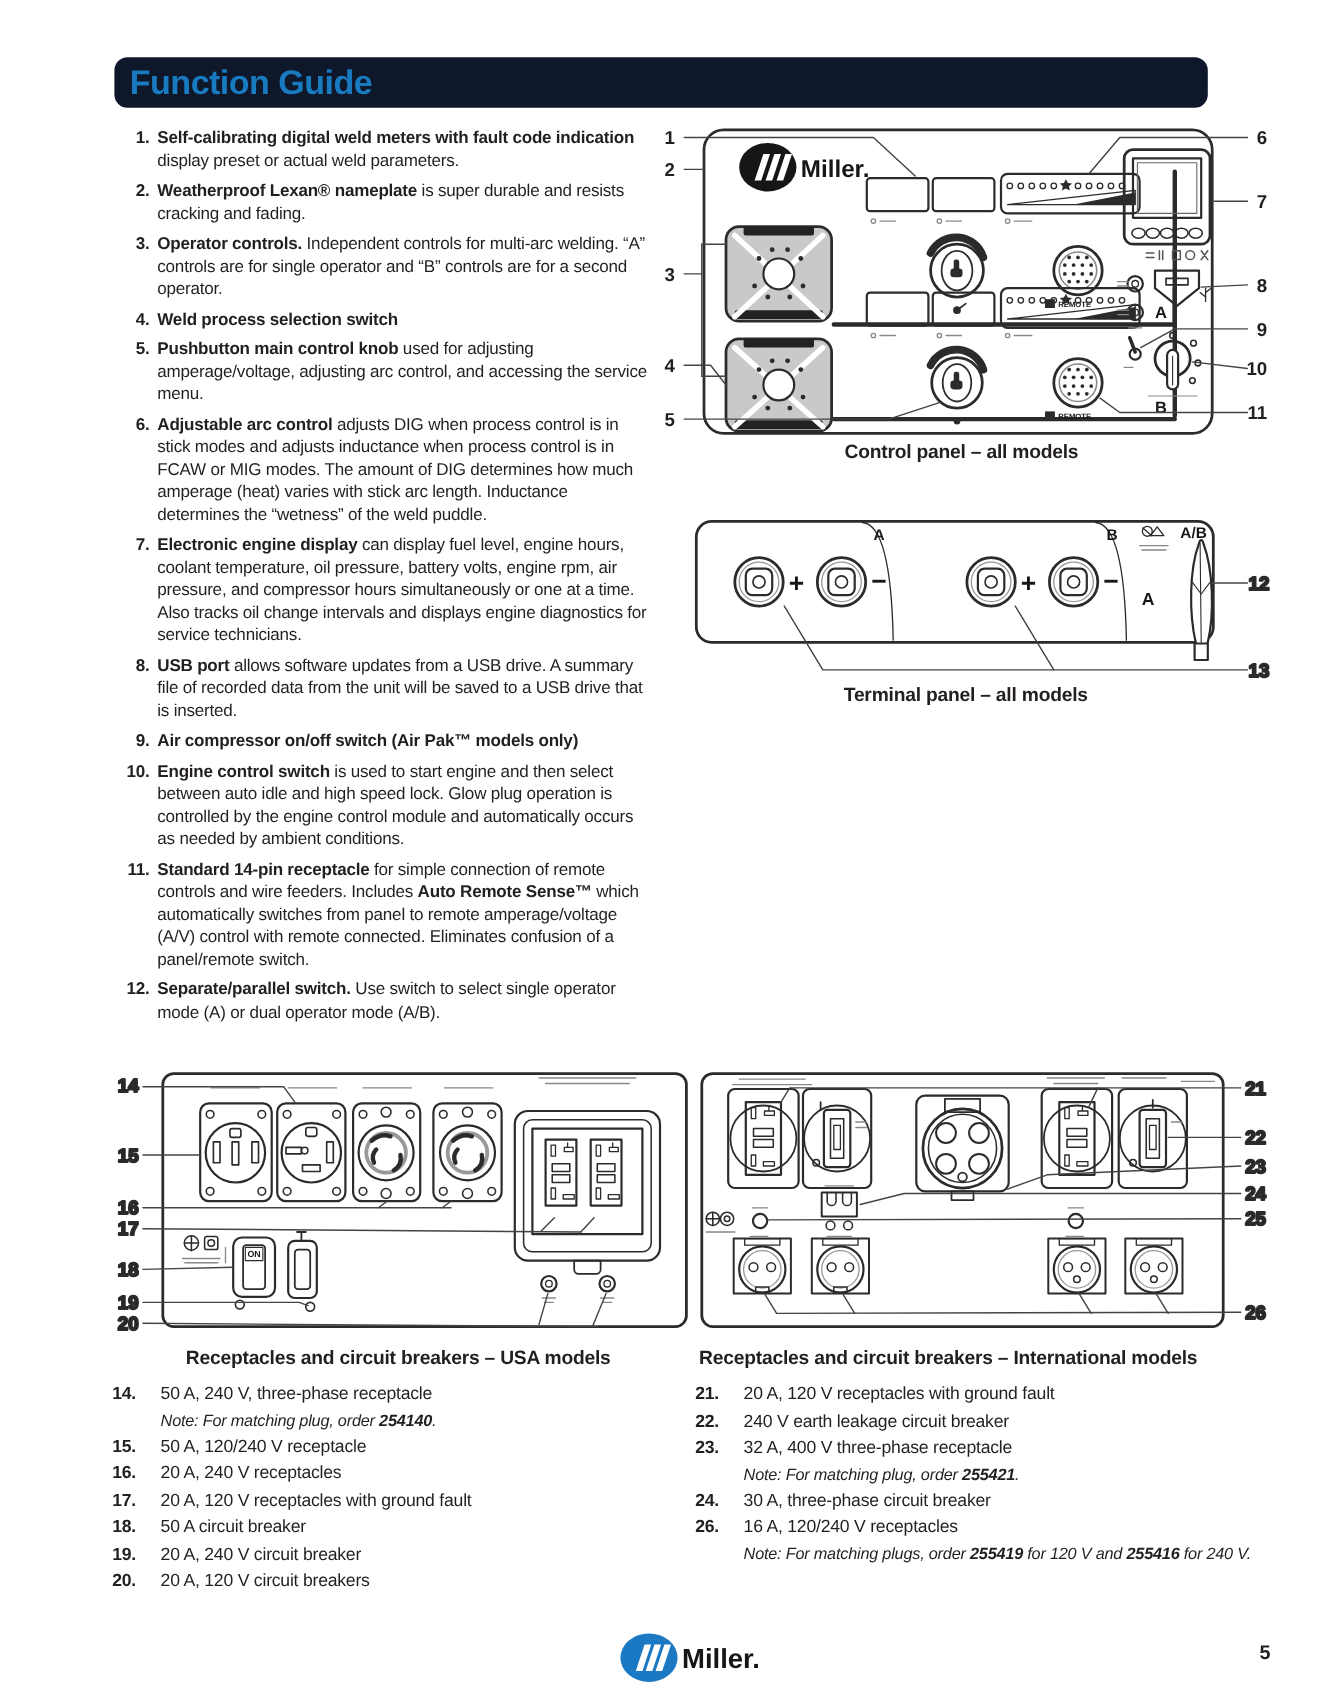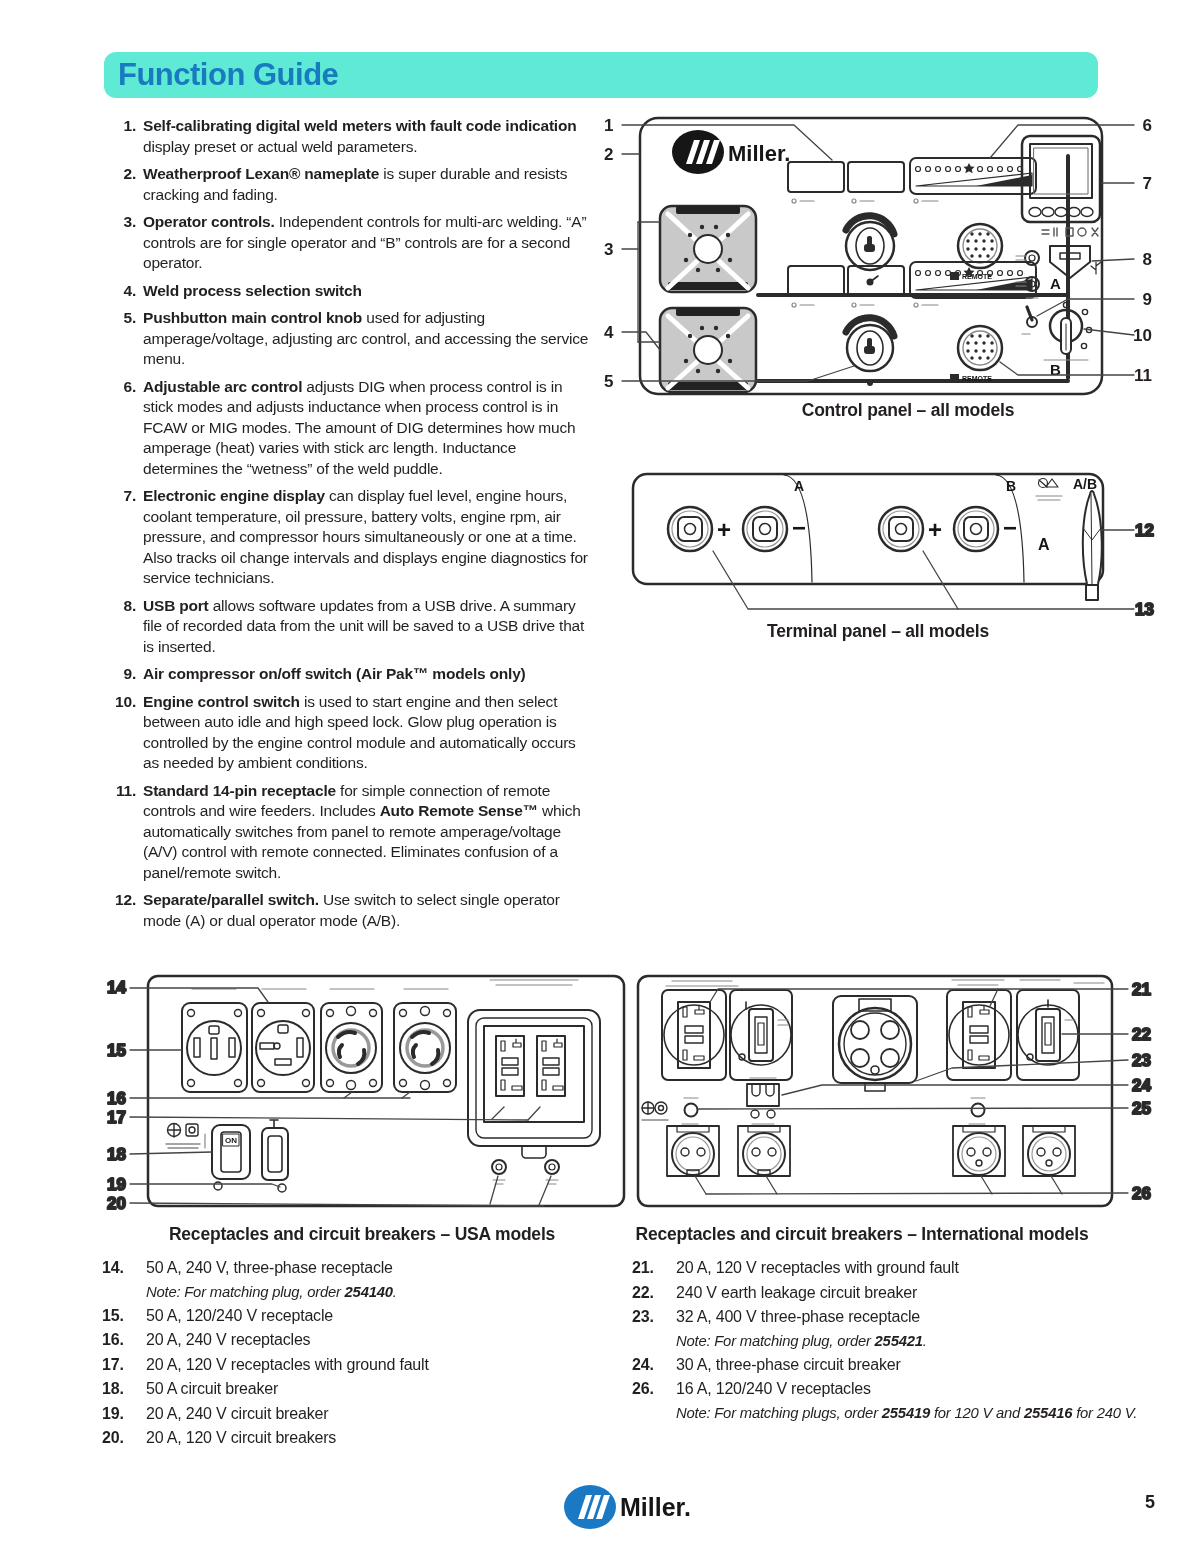--- a/index.html
+++ b/index.html
@@ -1,18 +1,18 @@
 <!DOCTYPE html>
 <html><head>
 <meta charset="utf-8">
 <style>
   html,body{margin:0;padding:0;}
   body{position:relative;width:1200px;height:1553px;background:#ffffff;
        font-family:"Liberation Sans",sans-serif;color:#231f20;overflow:hidden;}
-  .hdr{position:absolute;left:104px;top:52px;width:994px;height:46px;background:#5eead4;border-radius:12px;}
+  .hdr{position:absolute;left:104px;top:52px;width:994px;height:46px;background:#0f172a;border-radius:12px;}
   .hdr .t{color:#187abf;font-weight:bold;font-size:31px;line-height:46px;padding-left:14px;letter-spacing:-0.5px;}
   .features{position:absolute;left:106px;top:116px;width:484px;}
   .feat{display:flex;margin-bottom:7px;font-size:15.5px;line-height:20.5px;letter-spacing:-0.2px;}
   .feat .n{flex:0 0 30px;text-align:right;padding-right:7px;font-weight:bold;}
   .feat .b{flex:1;}
   .lead{font-weight:bold;}
   .figwrap{position:absolute;}
   .figcap{position:absolute;text-align:center;font-weight:bold;font-size:17.5px;letter-spacing:-0.2px;}
   svg{display:block;}
   svg text{font-family:"Liberation Sans",sans-serif;}
@@ -348,21 +348,21 @@
       <text class="callout" x="554" y="19" text-anchor="end">6</text>
       <text class="callout" x="554" y="77" text-anchor="end">7</text>
       <text class="callout" x="554" y="153" text-anchor="end">8</text>
       <text class="callout" x="554" y="193" text-anchor="end">9</text>
       <text class="callout" x="554" y="229" text-anchor="end">10</text>
       <text class="callout" x="554" y="269" text-anchor="end">11</text>
     </g>
   </g>
 </svg>
 </div>
-<div class="figcap" style="left:628px;top:400px;width:560px;">Control panel – all models</div>
+<div class="figcap" style="left:594px;top:400px;width:560px;">Control panel – all models</div>
 
 <div class="figwrap" style="left:598px;top:466px;">
 <svg width="560" height="152" viewBox="0 0 560 152">
   <g stroke="#2b2b2b" fill="none" stroke-width="2" stroke-linejoin="round" stroke-linecap="round">
     <rect x="35" y="8" width="470" height="110" rx="14" stroke-width="2.5"></rect>
     <path d="M186 9 Q212 11 214 116" stroke-width="1.2"></path>
     <path d="M398 9 Q424 11 426 116" stroke-width="1.2"></path>
     <text x="196" y="25" font-size="14" font-weight="bold" fill="#161616" stroke="none">A</text>
     <text x="408" y="25" font-size="14" font-weight="bold" fill="#161616" stroke="none">B</text>
 

